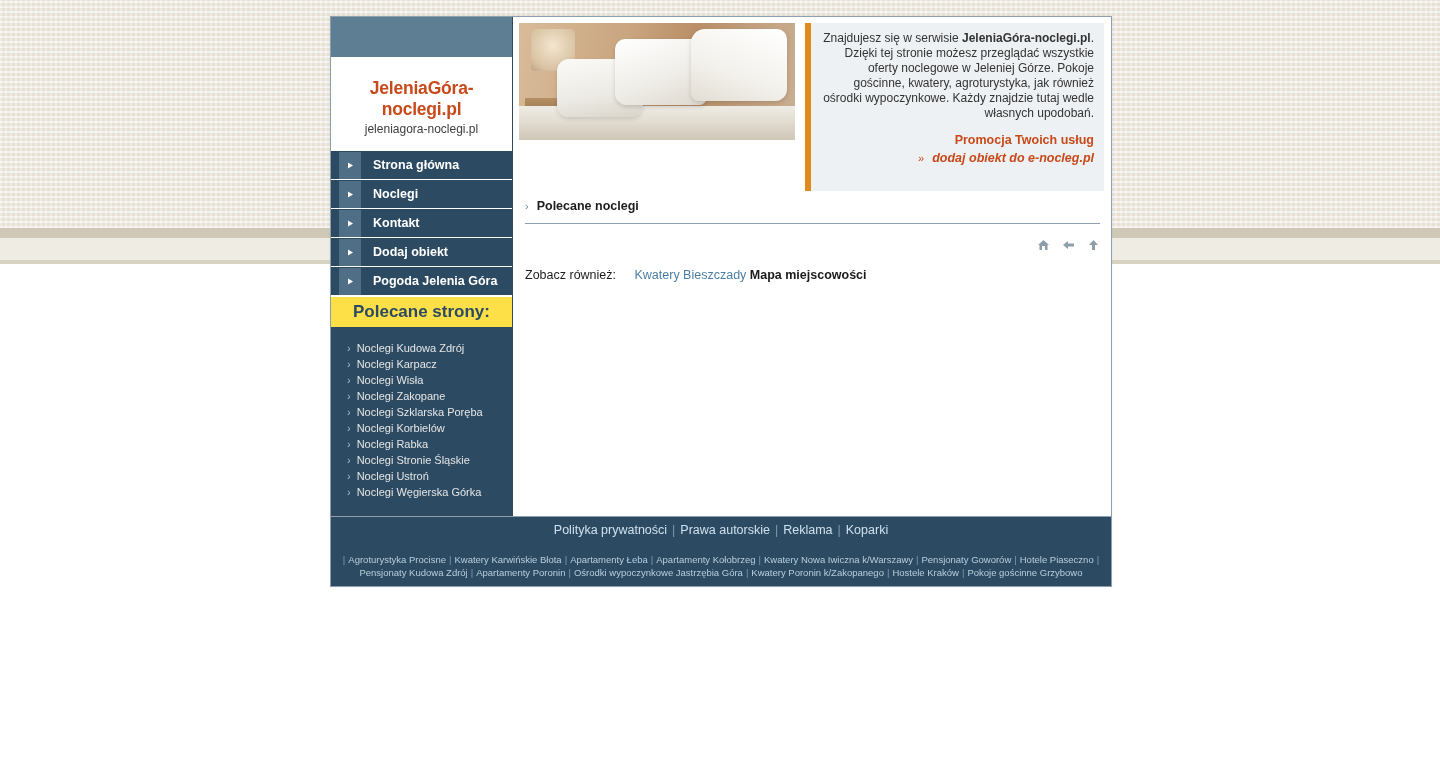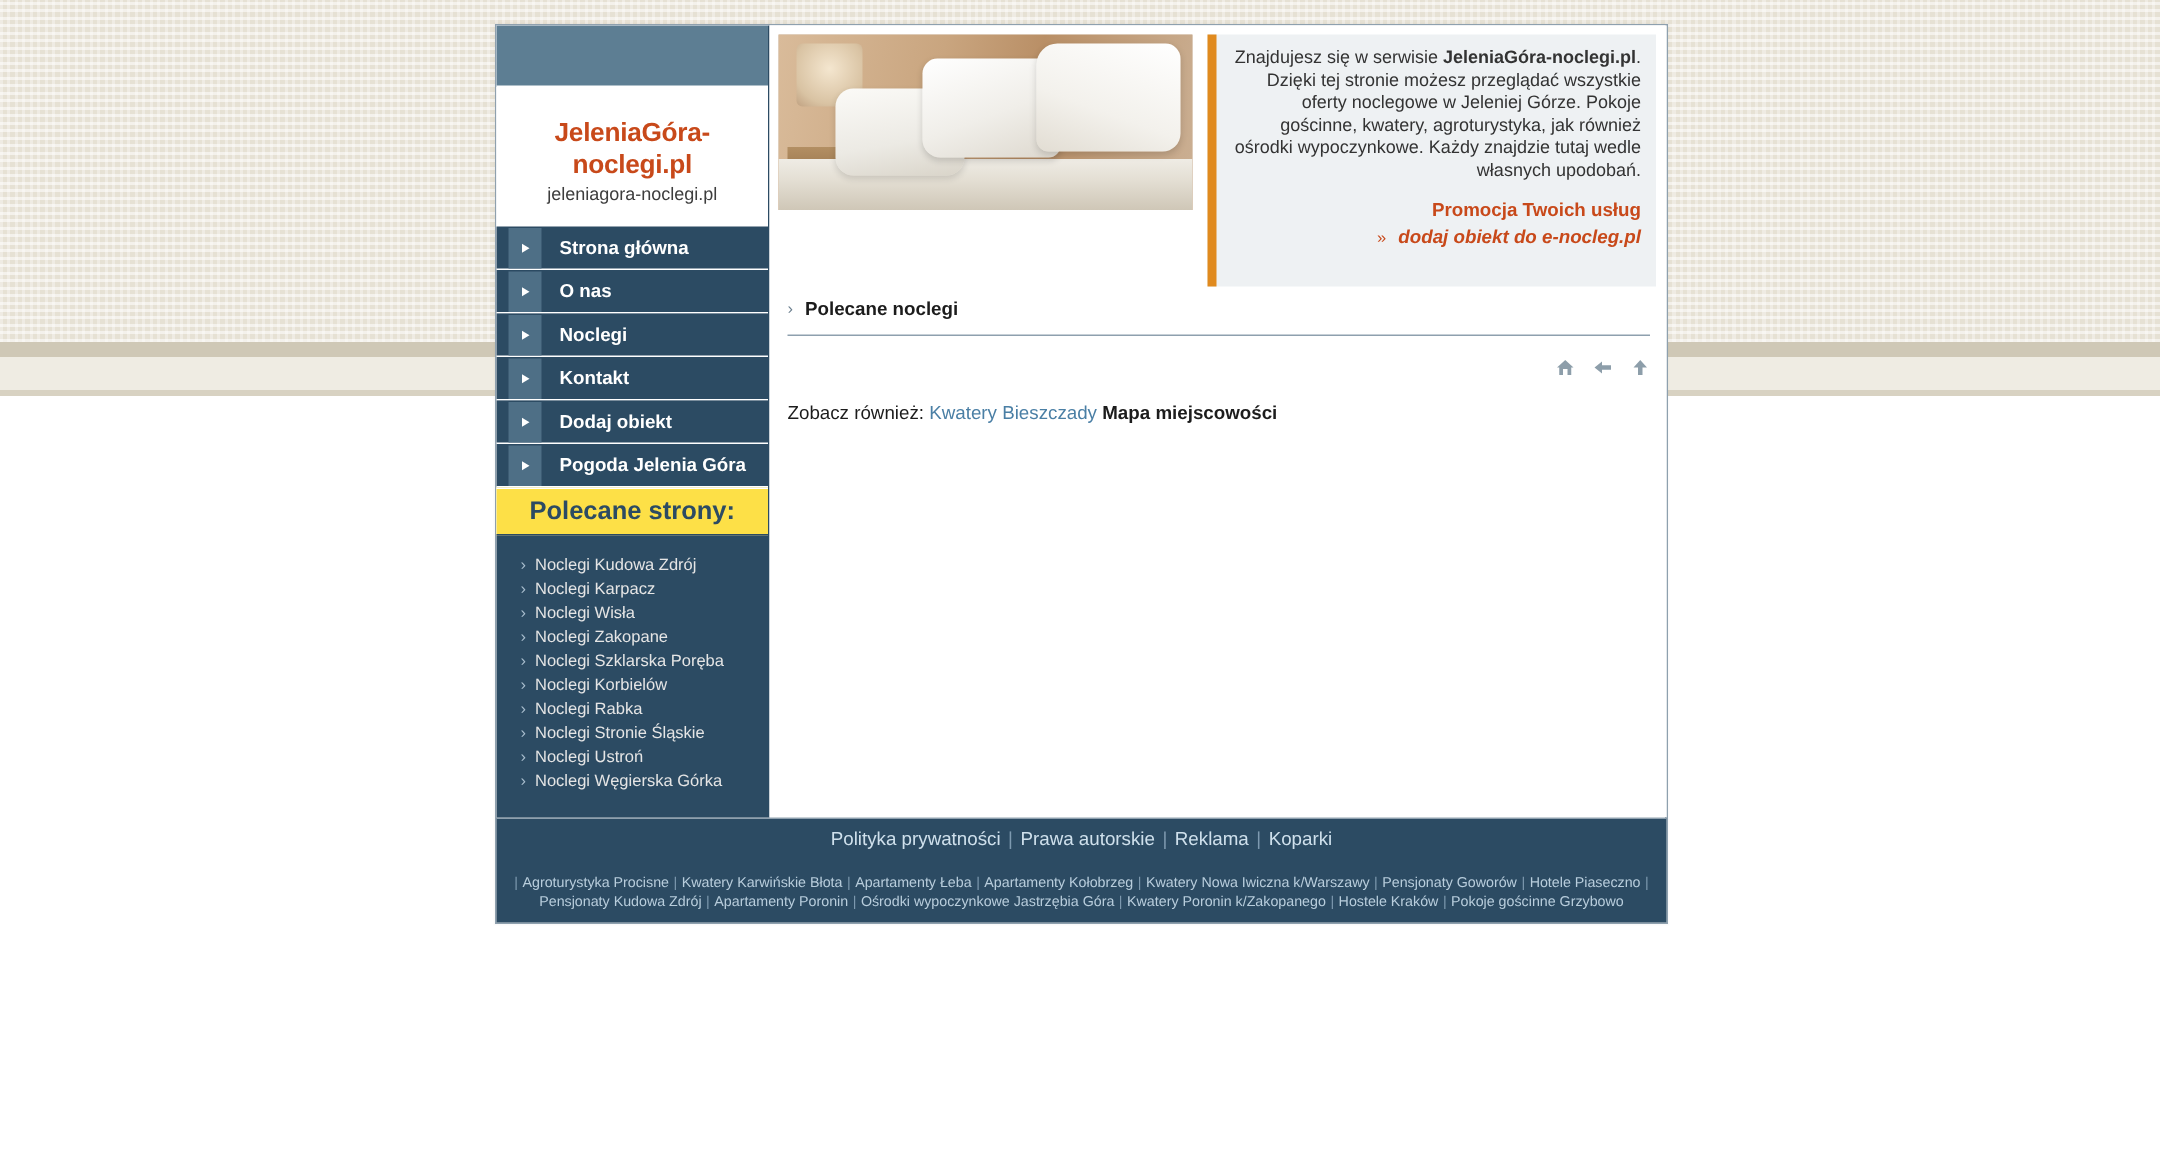--- a/index.html
+++ b/index.html
@@ -285,20 +285,21 @@
   .tool-ico { cursor: pointer; opacity: 0.85; }
   .seealso {
     margin: 12px 10px 0 12px;
     font-size: 12.5px;
     color: #1c1c1c;
   }
   .seealso a {
     color: #4a7fa5;
     text-decoration: none;
     cursor: pointer;
+    margin-left: 15px;
   }
   .seealso .strong {
     color: #1c1c1c;
     font-weight: bold;
     cursor: pointer;
   }
   .spacer { height: 208px; }
 
   
   .footer {
@@ -345,28 +346,20 @@
       </div>
 
       <div class="nav">
         <div class="nav-item">
           <span class="nav-bullet">
             <svg width="9" height="9" viewBox="0 0 9 9">
                 <polygon points="2,1.5 7,4.5 2,7.5" fill="#ffffff"></polygon>
               </svg>
           </span>
           <span class="nav-label">Strona główna</span>
-        </div>
-        <div class="nav-item">
-          <span class="nav-bullet">
-            <svg width="9" height="9" viewBox="0 0 9 9">
-                <polygon points="2,1.5 7,4.5 2,7.5" fill="#ffffff"></polygon>
-              </svg>
-          </span>
-          <span class="nav-label">O nas</span>
         </div>
         <div class="nav-item">
           <span class="nav-bullet">
             <svg width="9" height="9" viewBox="0 0 9 9">
                 <polygon points="2,1.5 7,4.5 2,7.5" fill="#ffffff"></polygon>
               </svg>
           </span>
           <span class="nav-label">Noclegi</span>
         </div>
         <div class="nav-item">

